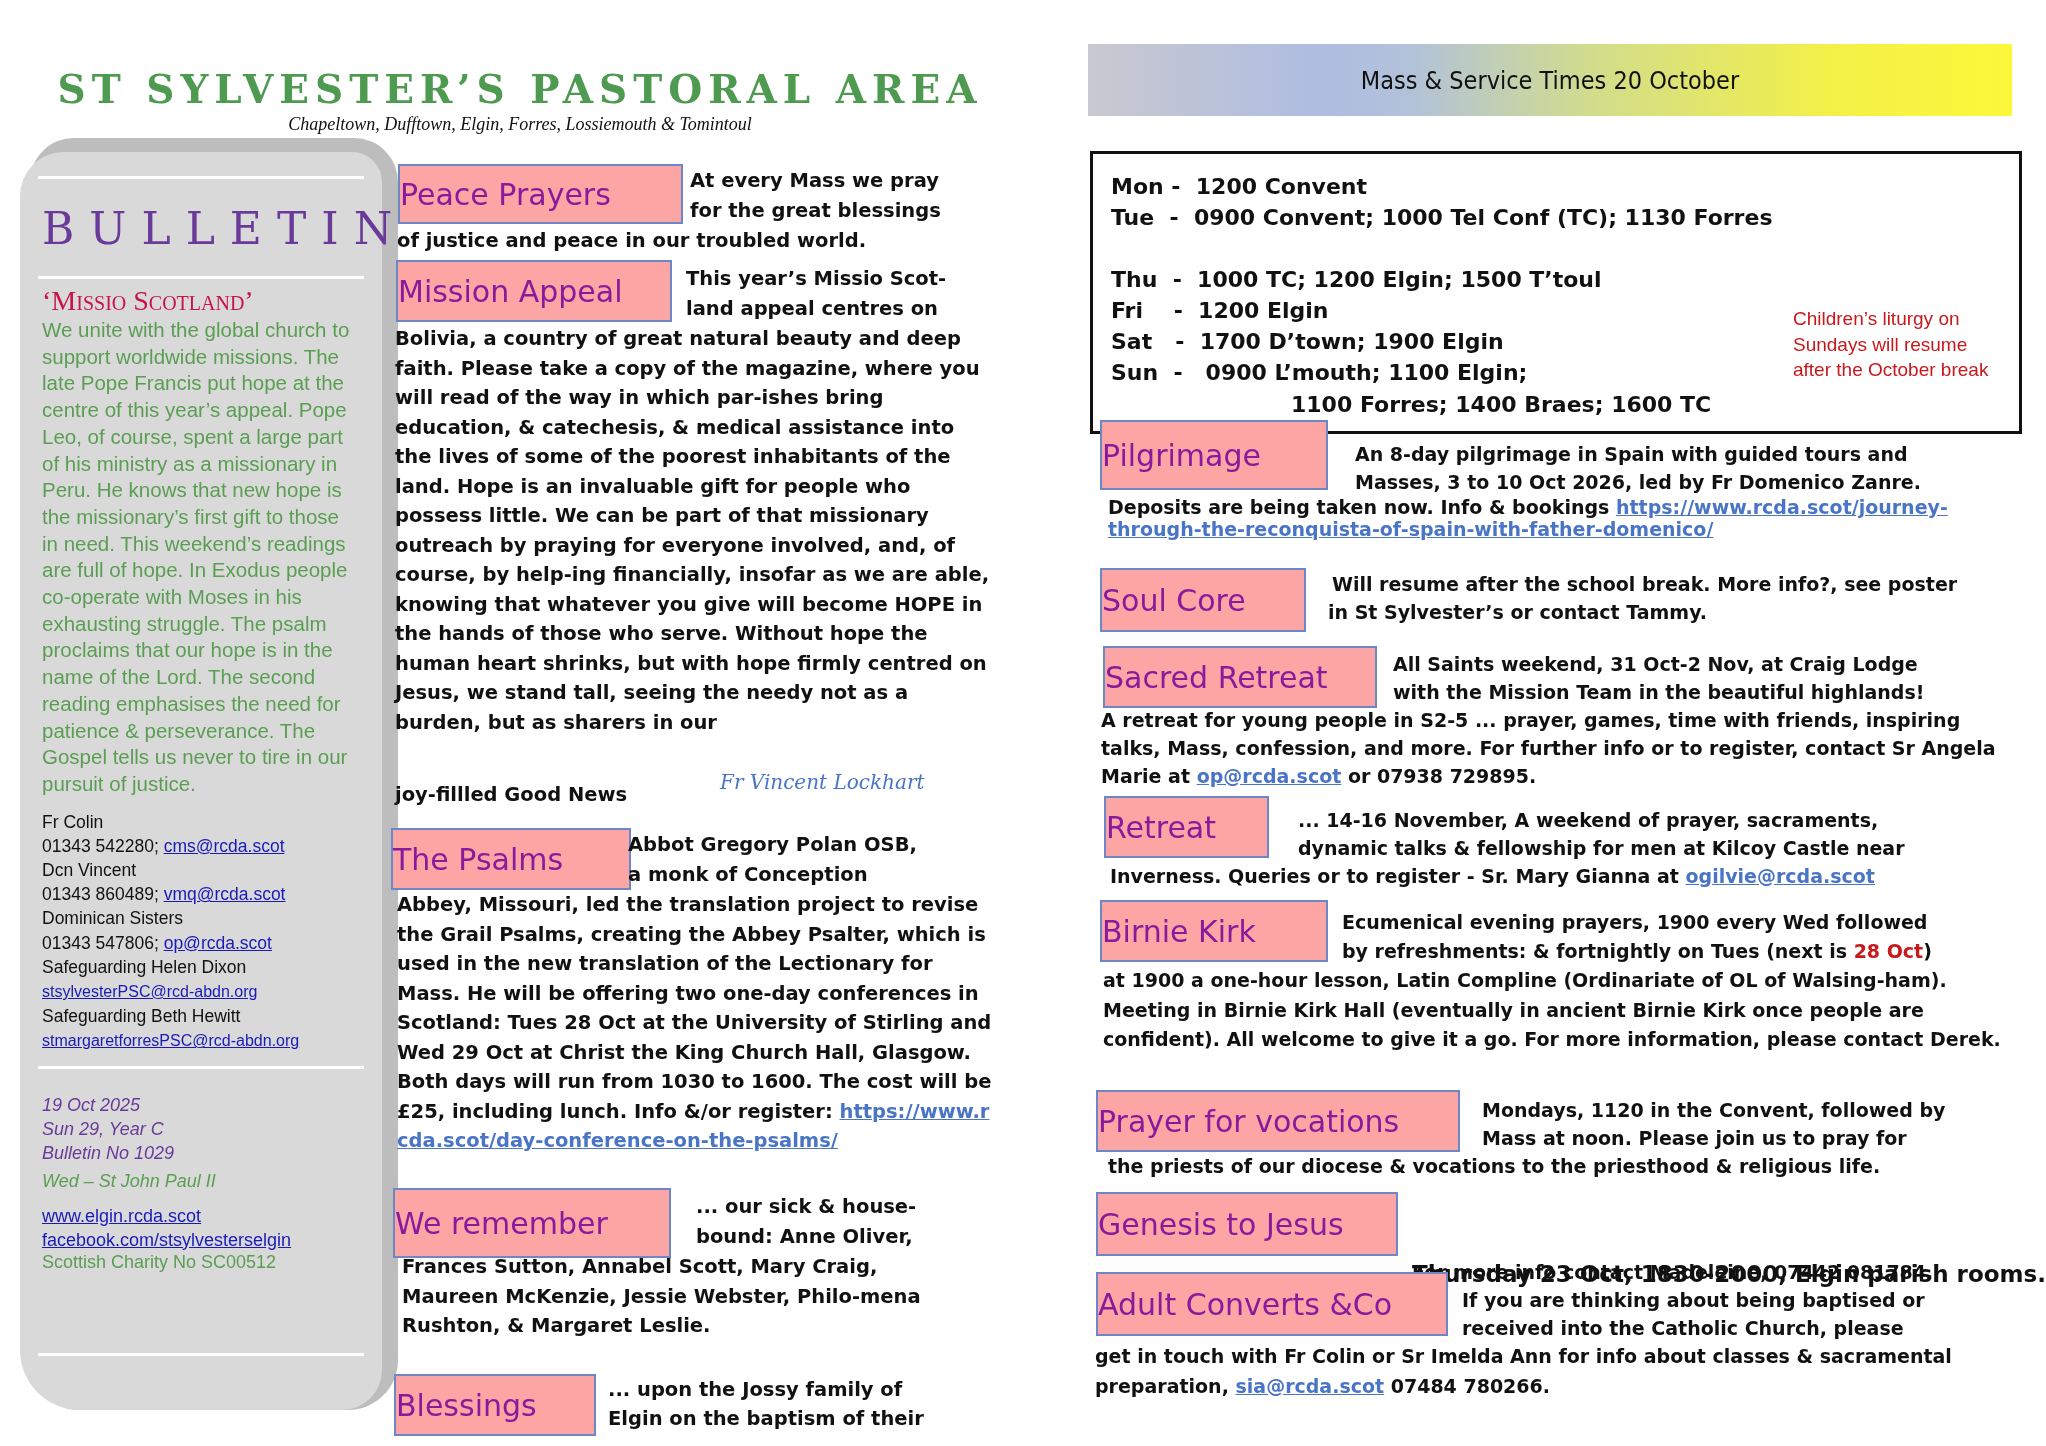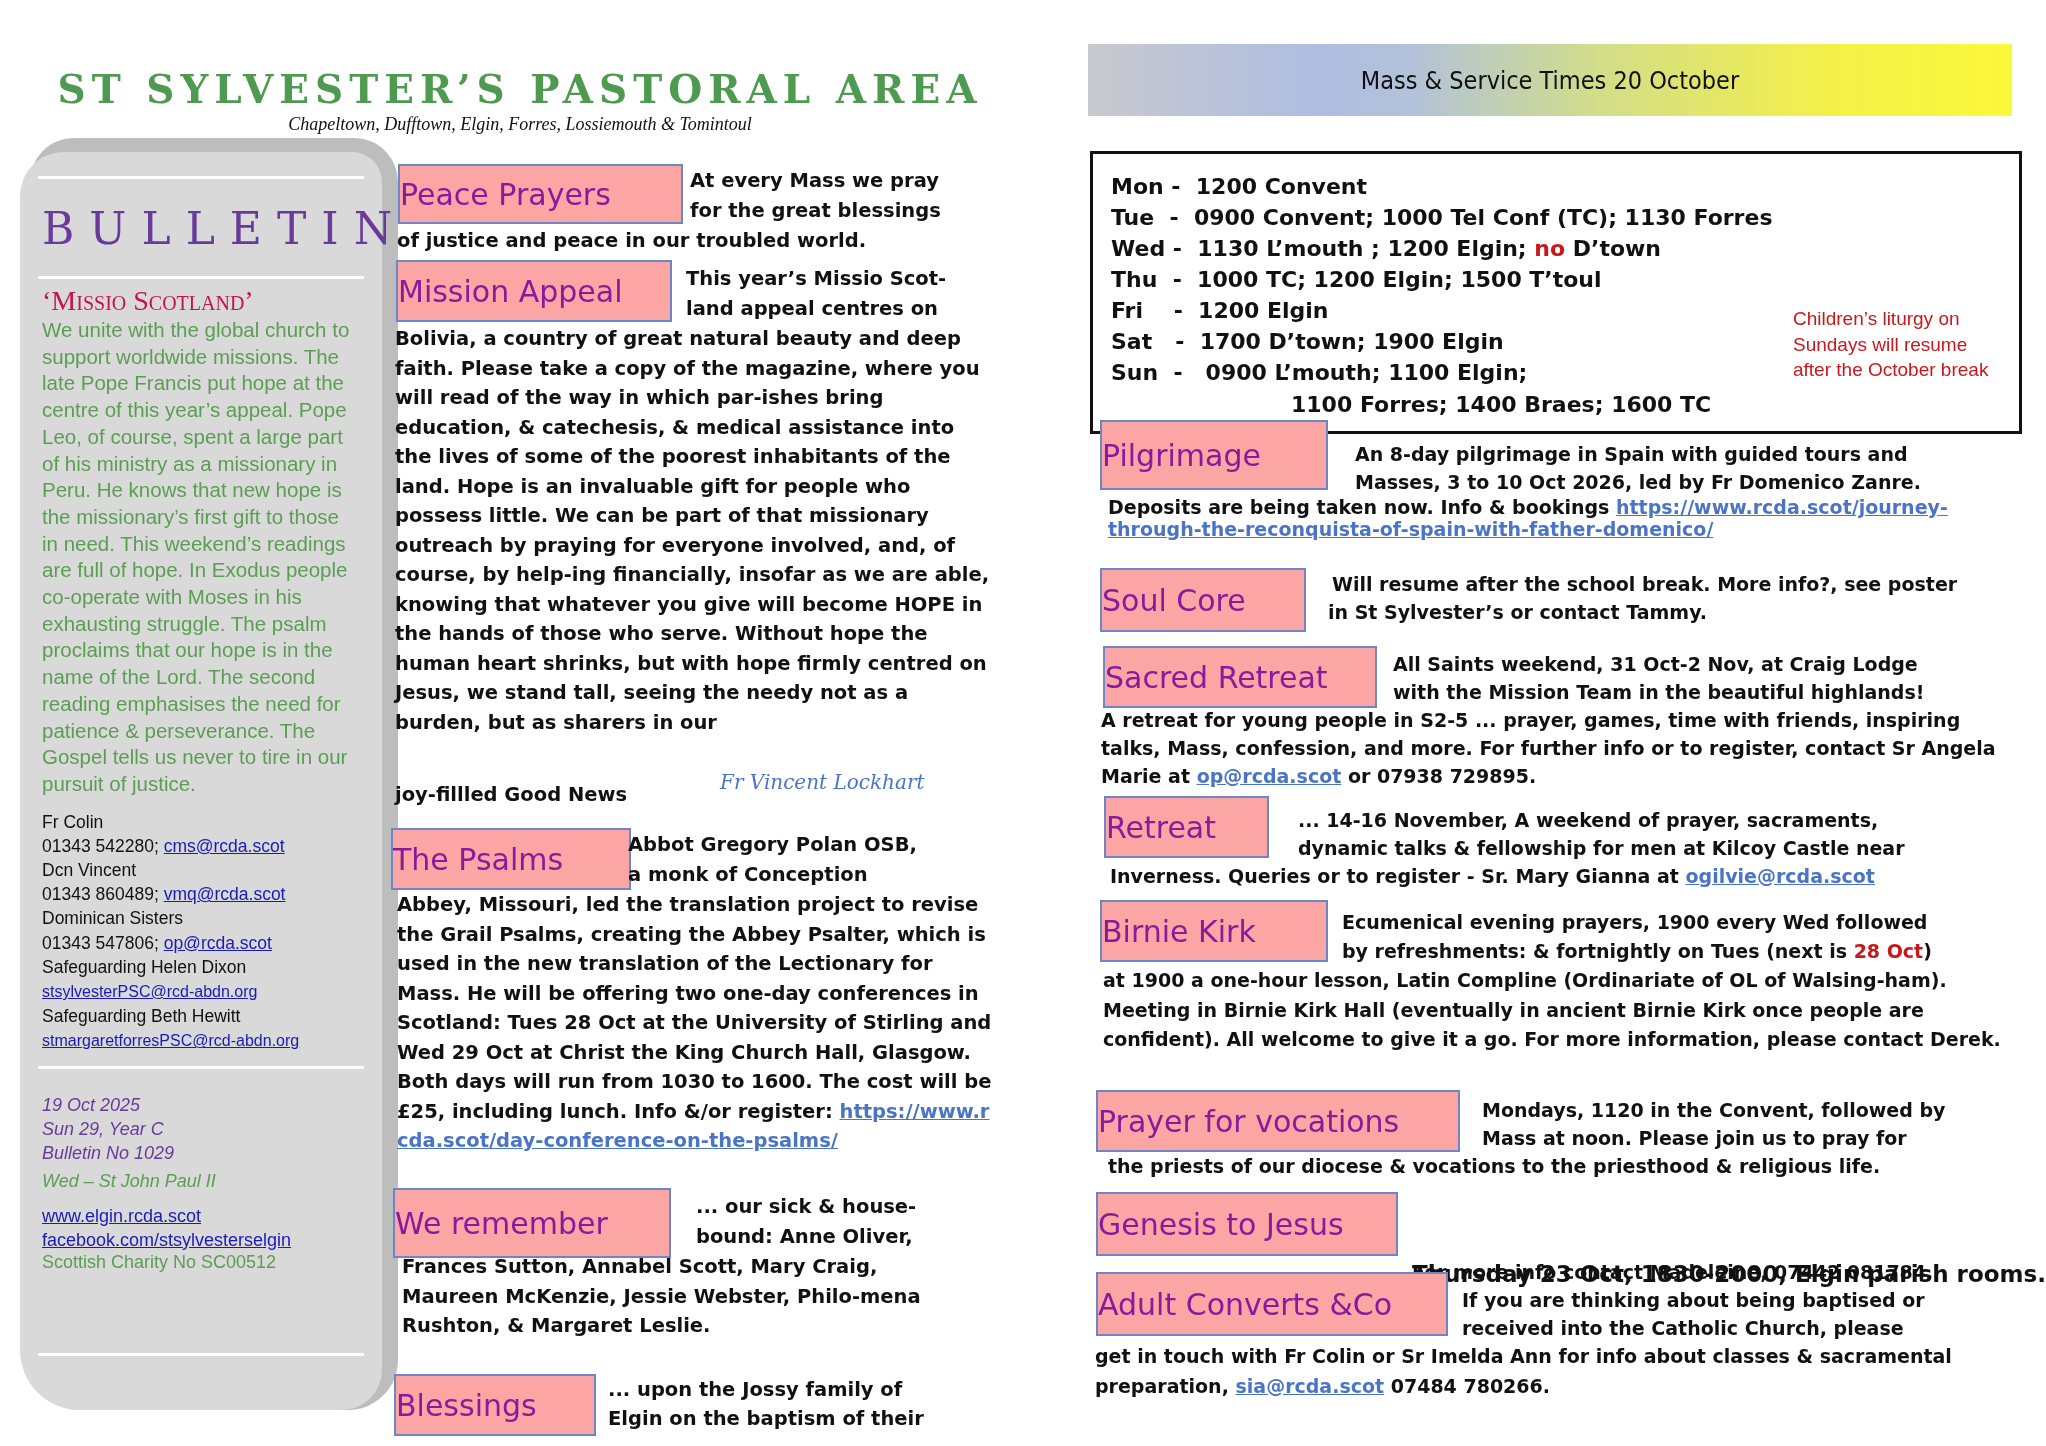--- a/index.html
+++ b/index.html
@@ -103,21 +103,20 @@
 <div class="body-text" style="left:696px;top:1192px;">...  our sick &amp; house-</div>
 <div class="body-text" style="left:696px;top:1222px;">bound: Anne Oliver,</div>
 <div class="body-text" style="left:402px;top:1252px;width:560px;">Frances Sutton, Annabel Scott, Mary Craig, Maureen McKenzie, Jessie Webster, Philo-mena Rushton, &amp; Margaret Leslie.</div>
 
 <div class="hbox" style="left:394px;top:1374px;width:202px;height:62px;">Blessings</div>
 
 <div class="abs" id="mass-header">Mass &amp; Service Times 20 October</div>
 <div class="abs" id="mass-box">
   <div class="mass-line" style="top:20px;">Mon -  1200 Convent</div>
   <div class="mass-line" style="top:51px;">Tue  -  0900 Convent; 1000 Tel Conf (TC); 1130 Forres</div>
-  <div class="mass-line" style="top:82px;"><span>Wed -  1130 L’mouth ; 1200 Elgin; </span><span class="red">no</span><span> D’town</span></div>
   <div class="mass-line" style="top:113px;">Thu  -  1000 TC; 1200 Elgin; 1500 T’toul</div>
   <div class="mass-line" style="top:144px;">Fri    -  1200 Elgin</div>
   <div class="mass-line" style="top:175px;">Sat   -  1700 D’town; 1900 Elgin</div>
   <div class="mass-line" style="top:206px;">Sun  -   0900 L’mouth; 1100 Elgin;</div>
   <div class="mass-line" style="top:238px;left:198px;">1100 Forres; 1400 Braes; 1600 TC</div>
   <div id="kids-note">Children’s liturgy on Sundays will resume after the October break</div>
 </div>
 
 <div class="hbox" style="left:1100px;top:420px;width:228px;height:70px;">Pilgrimage</div>
 <div class="body-text" style="left:1355px;top:440px;font-size:19px;">An 8-day pilgrimage in Spain with guided tours and</div>

